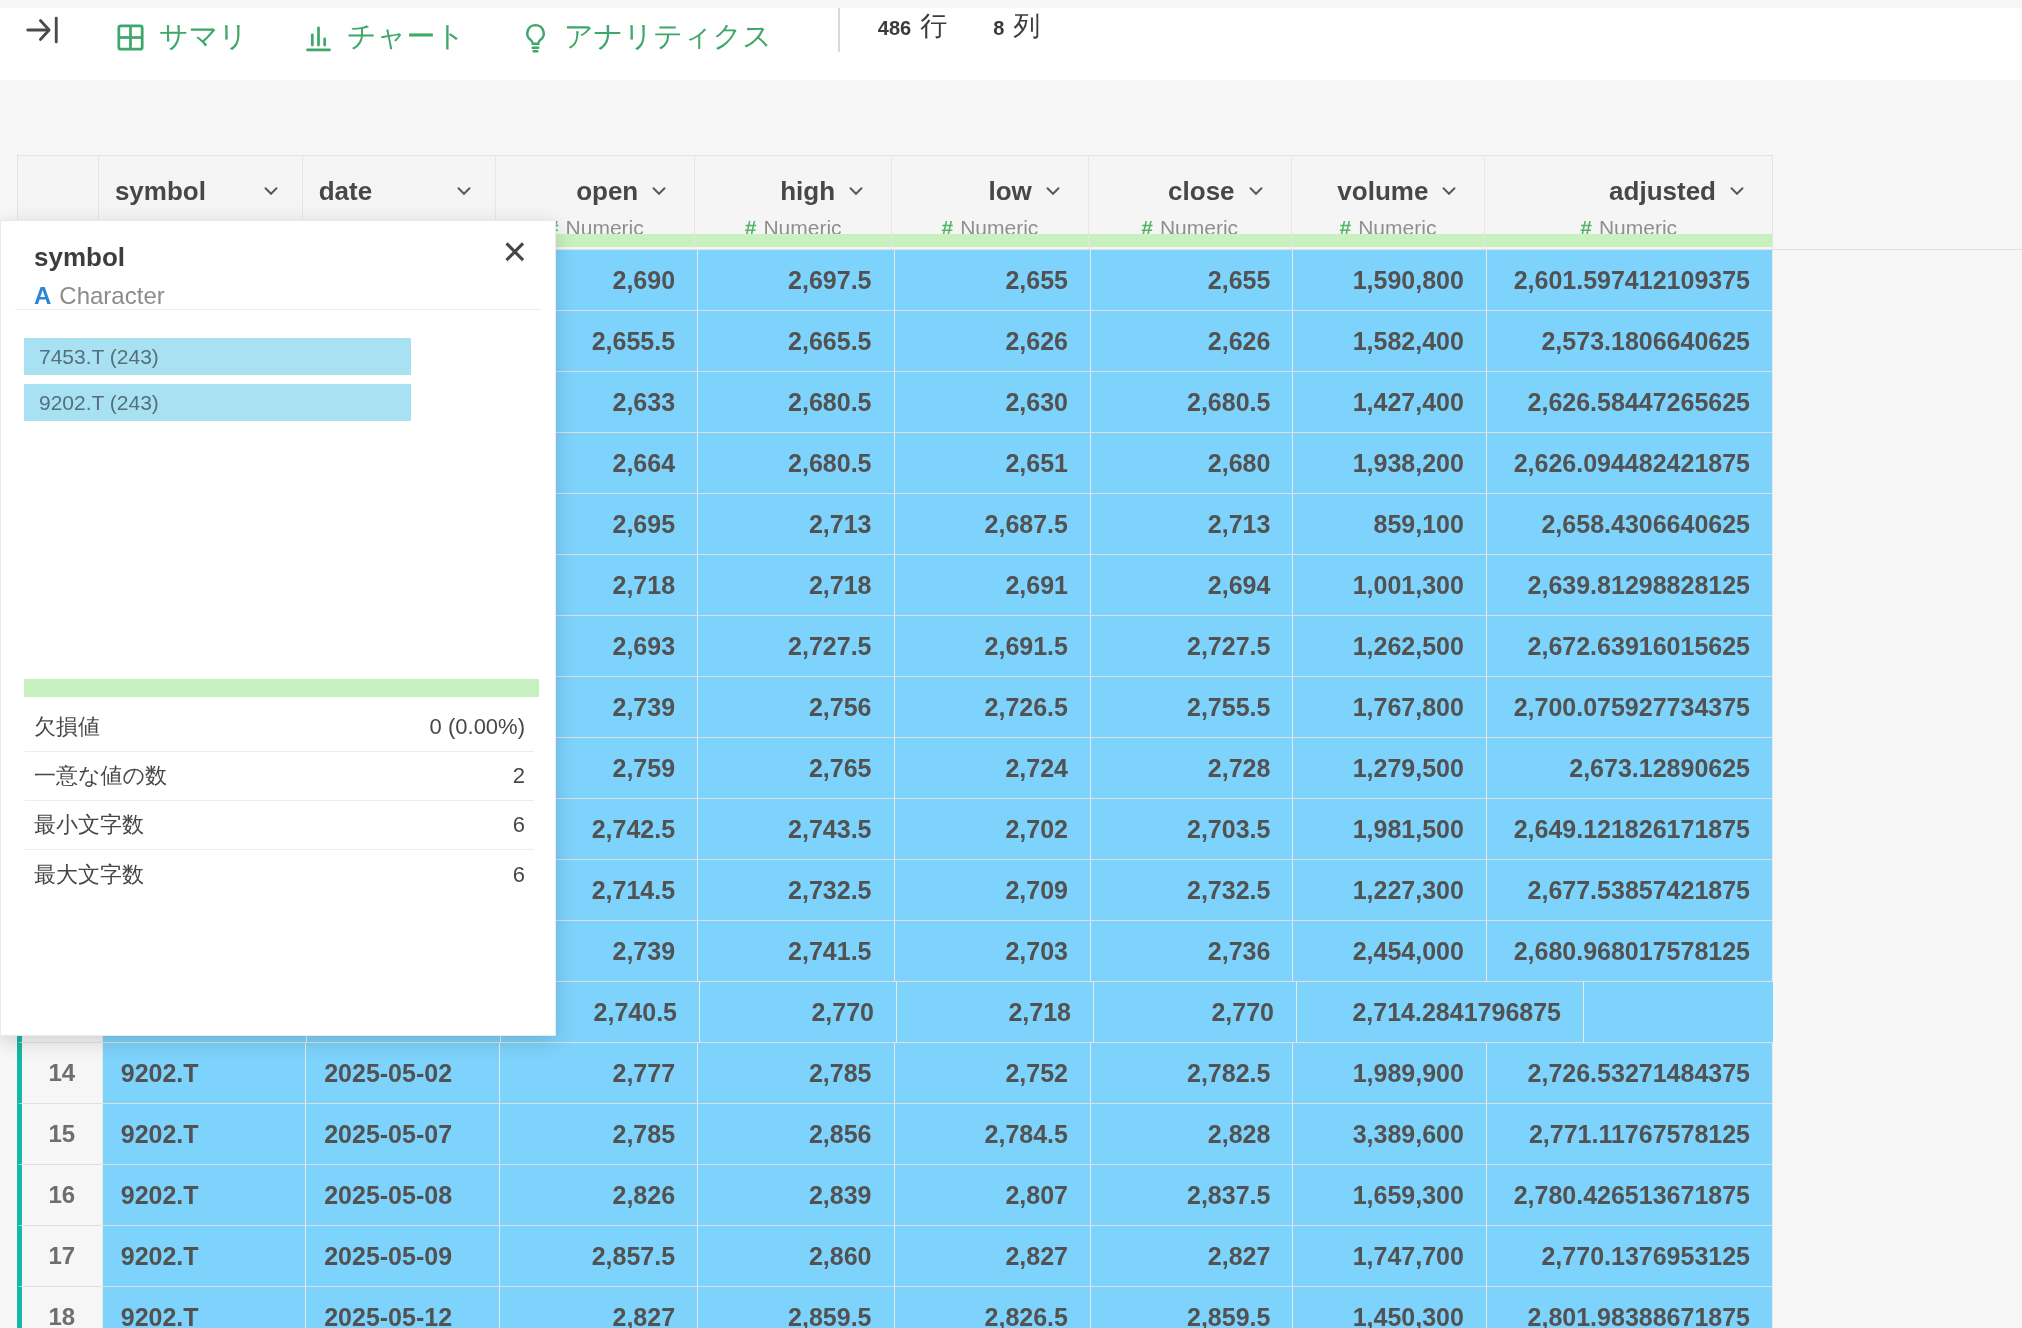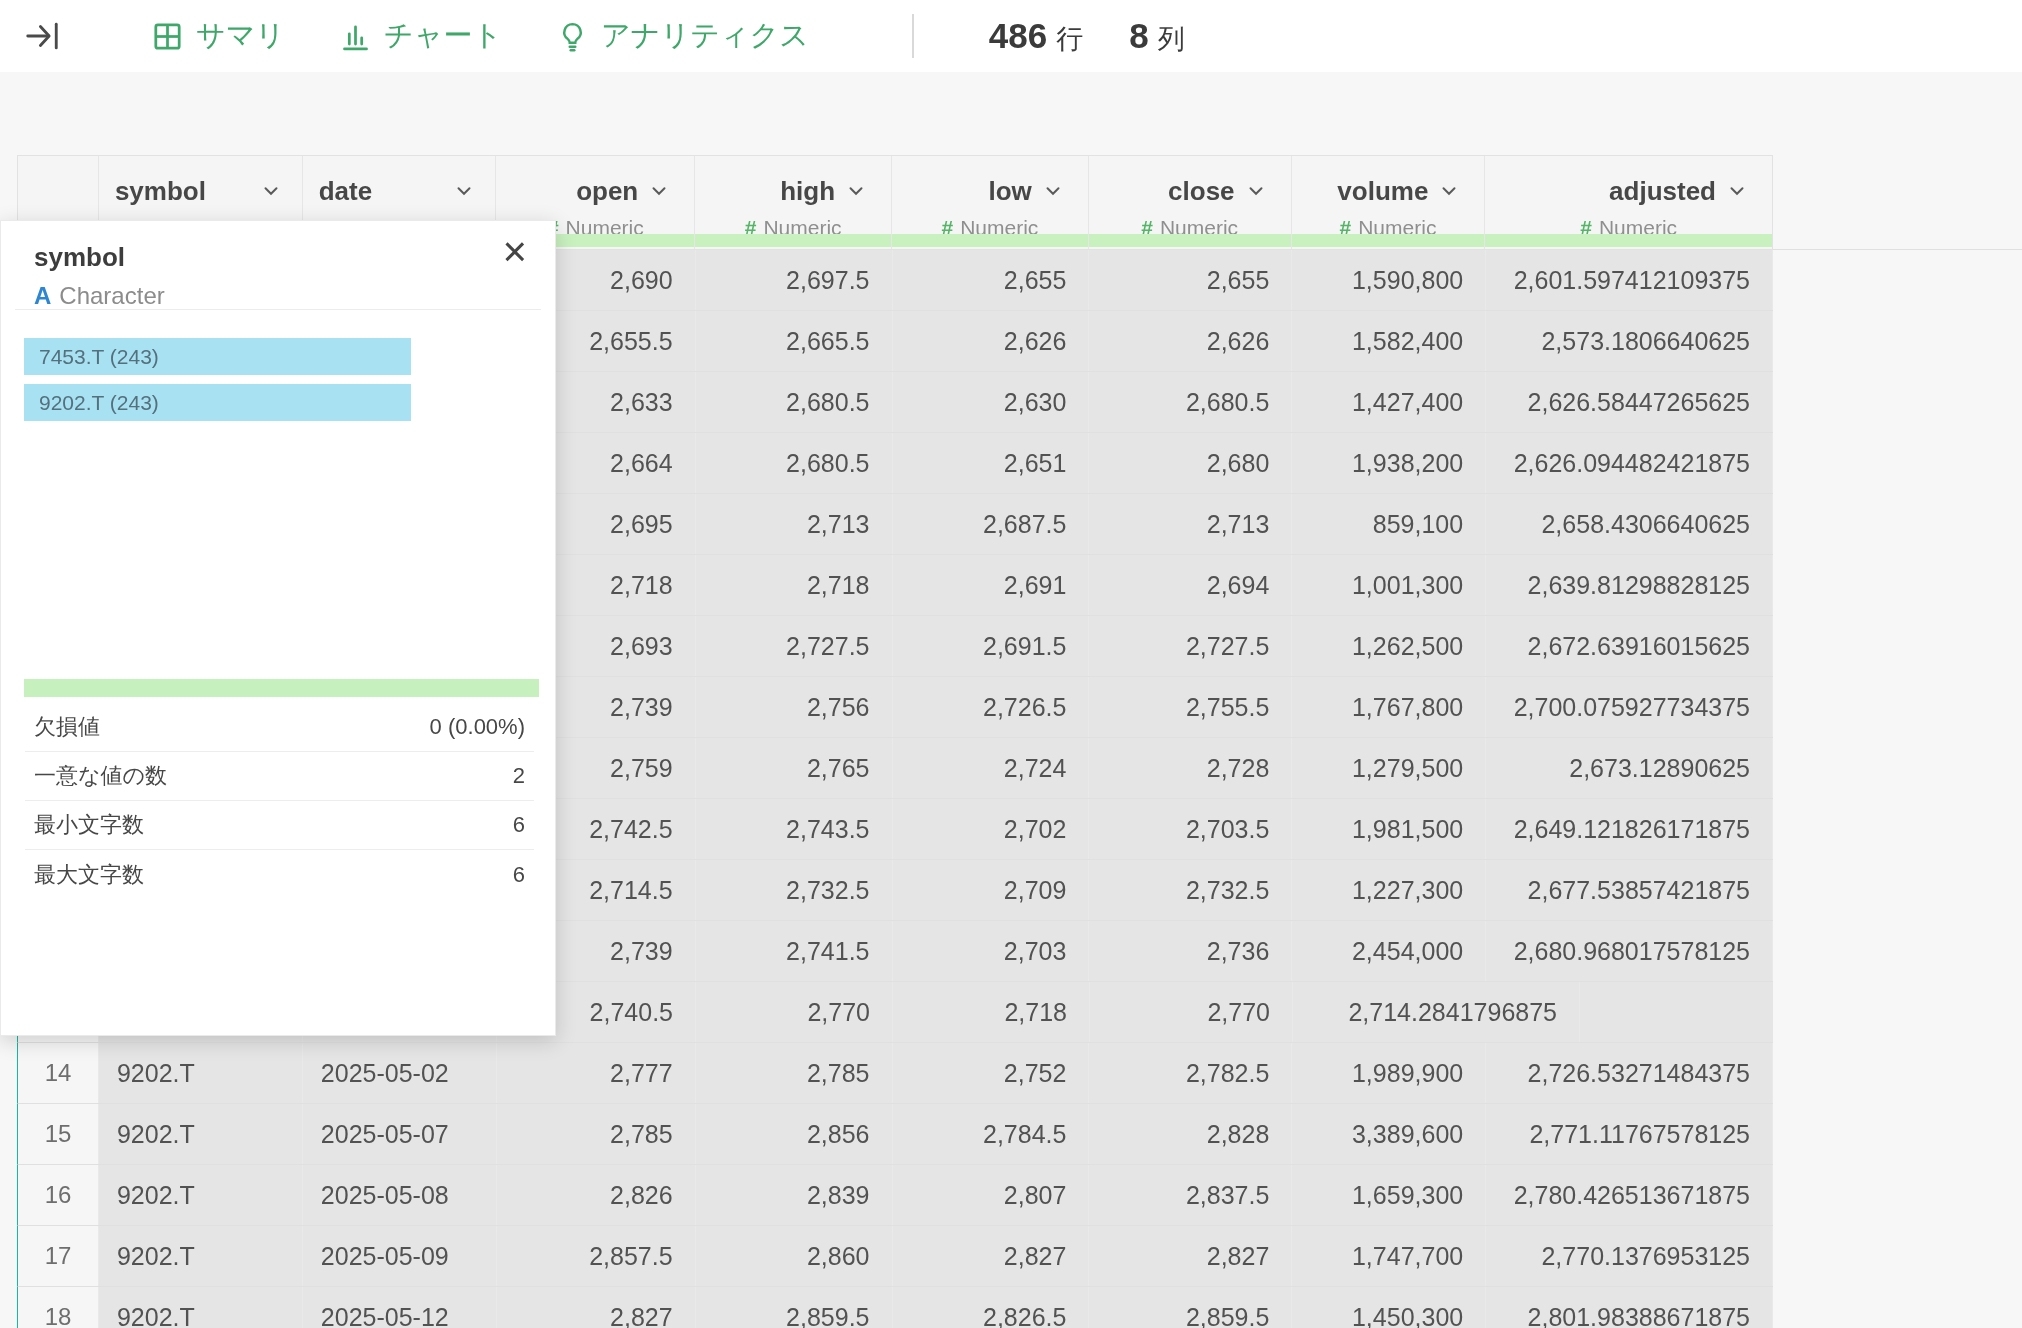--- a/index.html
+++ b/index.html
@@ -1,29 +1,29 @@
 <!DOCTYPE html>
 <html><head>
 <meta charset="utf-8">
 <style>
   html,body { margin:0; padding:0; }
   body { font-family:"Liberation Sans","DejaVu Sans",sans-serif; }
   .stage { position:relative; width:2022px; height:1328px; background:#f7f7f7; overflow:hidden; }
 
   
-  .toolbar { position:absolute; top:0; left:0; width:2022px; height:72px; background:#ffffff; display:flex; align-items:center;gap:37px; }
+  .toolbar { position:absolute; top:8px; left:0; width:2022px; height:72px; background:#ffffff; display:flex; align-items:flex-start; }
   .collapse-btn { margin-left:20px; margin-right:30px; width:44px; height:44px; display:flex; align-items:center; justify-content:center; cursor:pointer; }
   .tabs { display:flex; align-items:center; gap:14px; }
   .tab { display:flex; align-items:center; gap:12px; font-size:29px; color:#3fa76a; padding:9px 20px; border-radius:8px; cursor:pointer; white-space:nowrap; }
   .tab.active { background:#44a96c; color:#ffffff; }
   .tab .ticon { display:flex; align-items:center; }
   .toolbar-divider { width:2px; height:44px; background:#d9d9d9; margin:0 38px 0 46px; }
   .counts { display:flex; align-items:center; gap:46px; color:#3b3b3b; }
   .count-pair { display:flex; align-items:baseline; gap:9px; }
-  .count-num { font-size:35px; font-weight:bold; }
+  .count-num { font-size:20px; font-weight:bold; }
   .count-unit { font-size:27px; font-weight:normal; }
 
   
   .table-wrap { position:absolute; left:17px; top:155px; width:1756px; }
   .thead { position:relative; display:flex; height:95px; background:#f5f5f5; border:1px solid #e2e2e2; box-sizing:border-box; }
   .th { position:relative; box-sizing:border-box; border-right:1px solid #e6e6e6; height:100%; }
   .th:last-child { border-right:none; }
   .th .name-row { position:absolute; top:16px; left:0; right:0; height:38px; display:flex; align-items:center; font-weight:bold; font-size:26px; color:#474747; }
   .th.h-left .name-row { padding-left:16px; }
   .th.h-left .chev { margin-left:auto; margin-right:20px; }
@@ -33,21 +33,21 @@
   .sub-row { position:absolute; top:58px; left:0; right:0; height:28px; display:flex; align-items:center; font-size:21px; color:#8f8f8f; white-space:nowrap; }
   .th.h-left .sub-row { padding-left:16px; }
   .th.h-right .sub-row { justify-content:center; }
   .glyph-a { color:#2e86d2; font-weight:bold; font-size:22px; margin-right:8px; }
   .glyph-hash { color:#55b567; font-weight:bold; font-size:21px; margin-right:7px; }
   .glyph-cal { margin-right:8px; display:flex; }
   .strip { position:absolute; left:0; right:0; bottom:2px; height:13px; background:#c9f1c0; }
   .head-ext-line { position:absolute; left:1773px; top:249px; width:249px; border-top:1px solid #e0e0e0; }
 
   .tbody { position:relative; background:#ffffff; }
-  .trow { display:flex; height:61px; box-sizing:border-box; border-bottom:1px solid #e0e0e0; border-left:1px solid #14b8a6; background:#e5e5e5; }
+  .trow { display:flex; height:61px; box-sizing:border-box; border-bottom:1px solid #e0e0e0; border-left:5px solid #14b8a6; background:#7dd3fc;font-weight:bold; }
   .td { box-sizing:border-box; border-right:1px solid #e9e9e9; font-size:25px; color:#525252; display:flex; align-items:center; overflow:hidden; white-space:nowrap; }
   .td.c-rownum { background:#f6f6f6; justify-content:center; color:#6e6e6e; font-size:24px; }
   .td.c-left { padding-left:18px; }
   .td.c-right { justify-content:flex-end; padding-right:22px; }
 
   
   .popup { position:absolute; left:0; top:220px; width:556px; height:816px; background:#ffffff; border:1px solid #eaeaea; box-sizing:border-box; box-shadow:0 5px 20px rgba(0,0,0,0.16); z-index:20; }
   .popup-title { position:absolute; left:33px; top:21px; font-size:26px; font-weight:bold; color:#3d3d3d; }
   .popup-type { position:absolute; left:33px; top:61px; font-size:24px; color:#8c8c8c; display:flex; align-items:center; }
   .popup-type .glyph-a { font-size:24px; }

